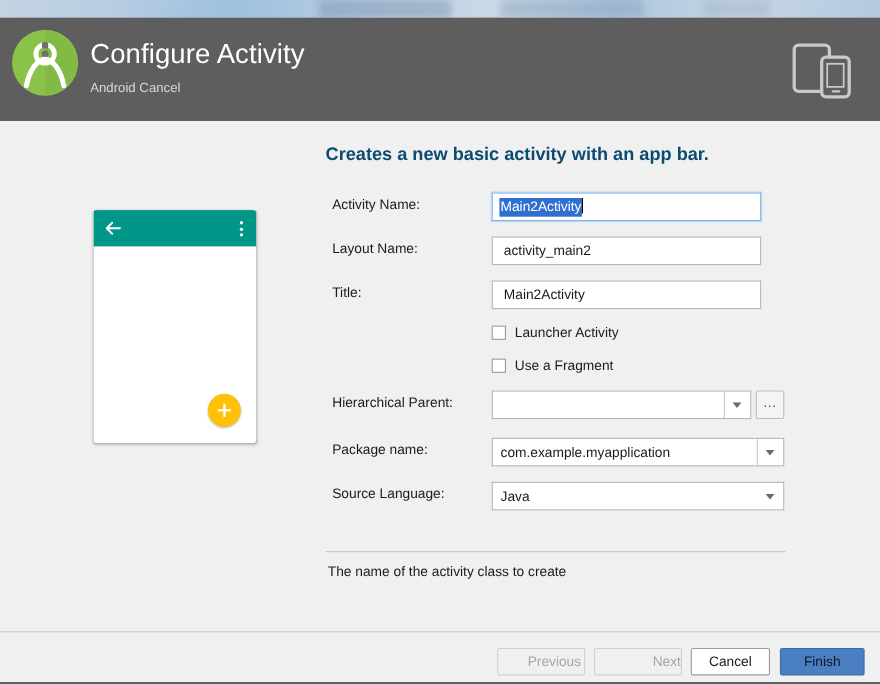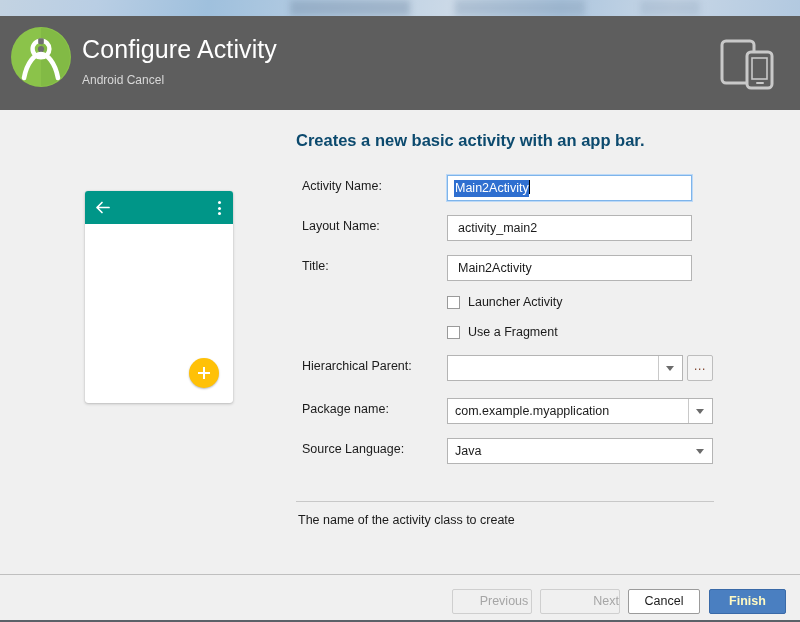--- a/index.html
+++ b/index.html
@@ -304,22 +304,22 @@
     color: #a6a6a6;
   }
   .btn.normal {
     background: #ffffff;
     border: 1px solid #9b9b9b;
     color: #1b1b1b;
   }
   .btn.primary {
     background: #4a7fc1;
     border: 1px solid #3a6aa8;
-    color: #fef9c3;
-    font-weight: bold;
+    color: #0f172a;
+    font-weight: normal;
   }
   #btn-previous { left: 452px; width: 80px; padding-left: 24px; }
   #btn-next     { left: 540px; width: 80px; text-align: right; }
   #btn-cancel   { left: 628px; width: 72px; }
   #btn-finish   { left: 709px; width: 77px; }
 
   
   .watermark {
     position: absolute;
     left: 480px; top: 592px;

